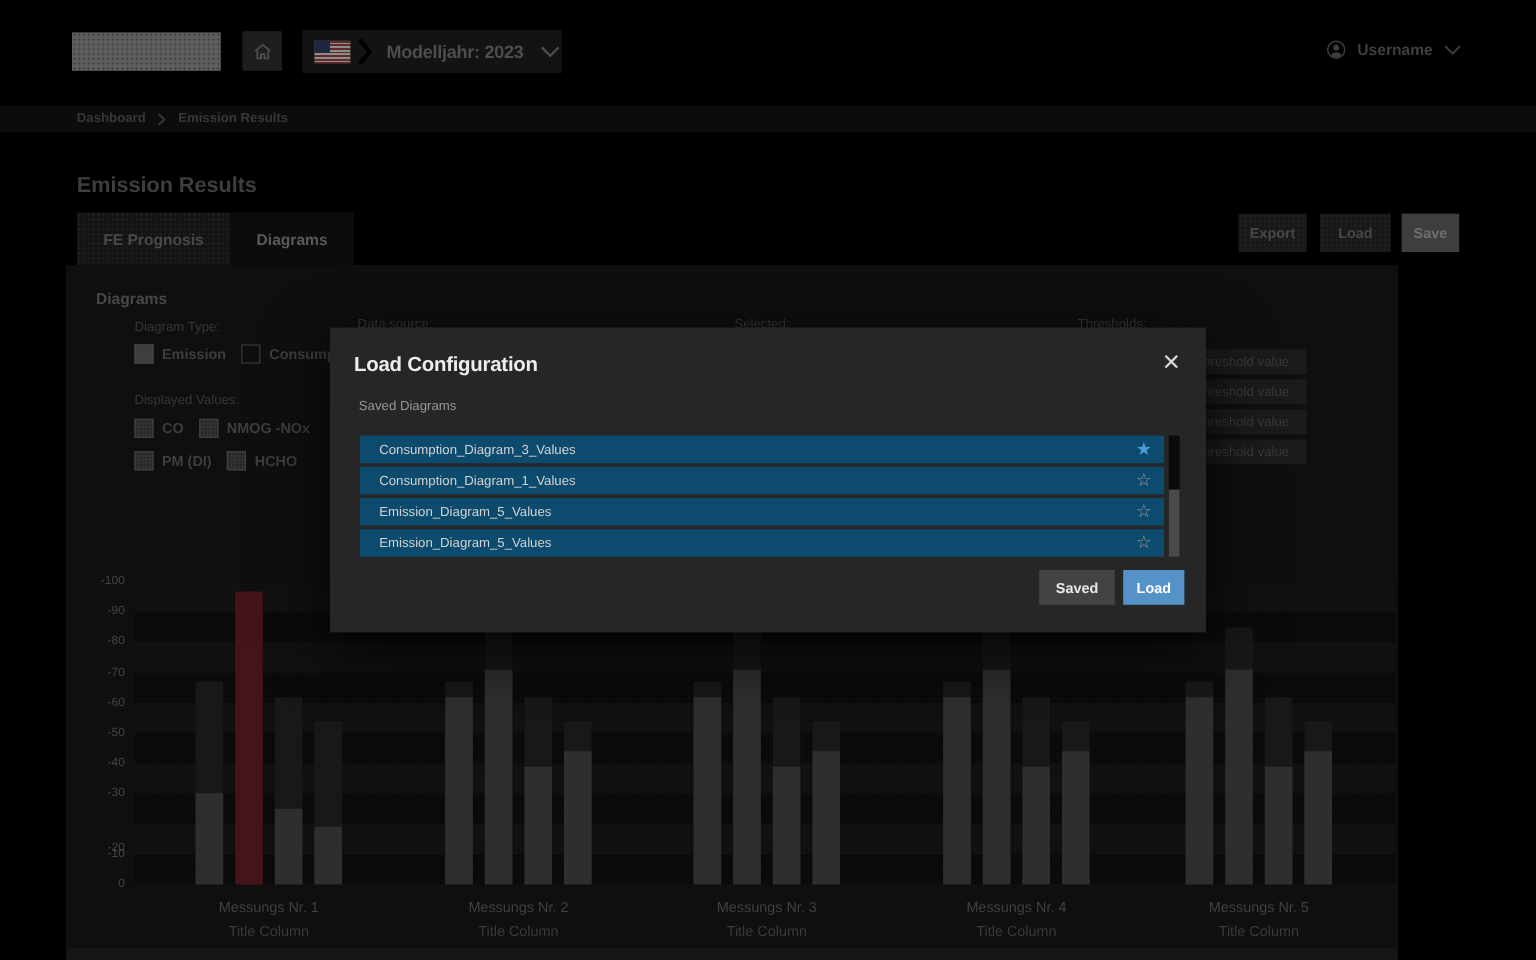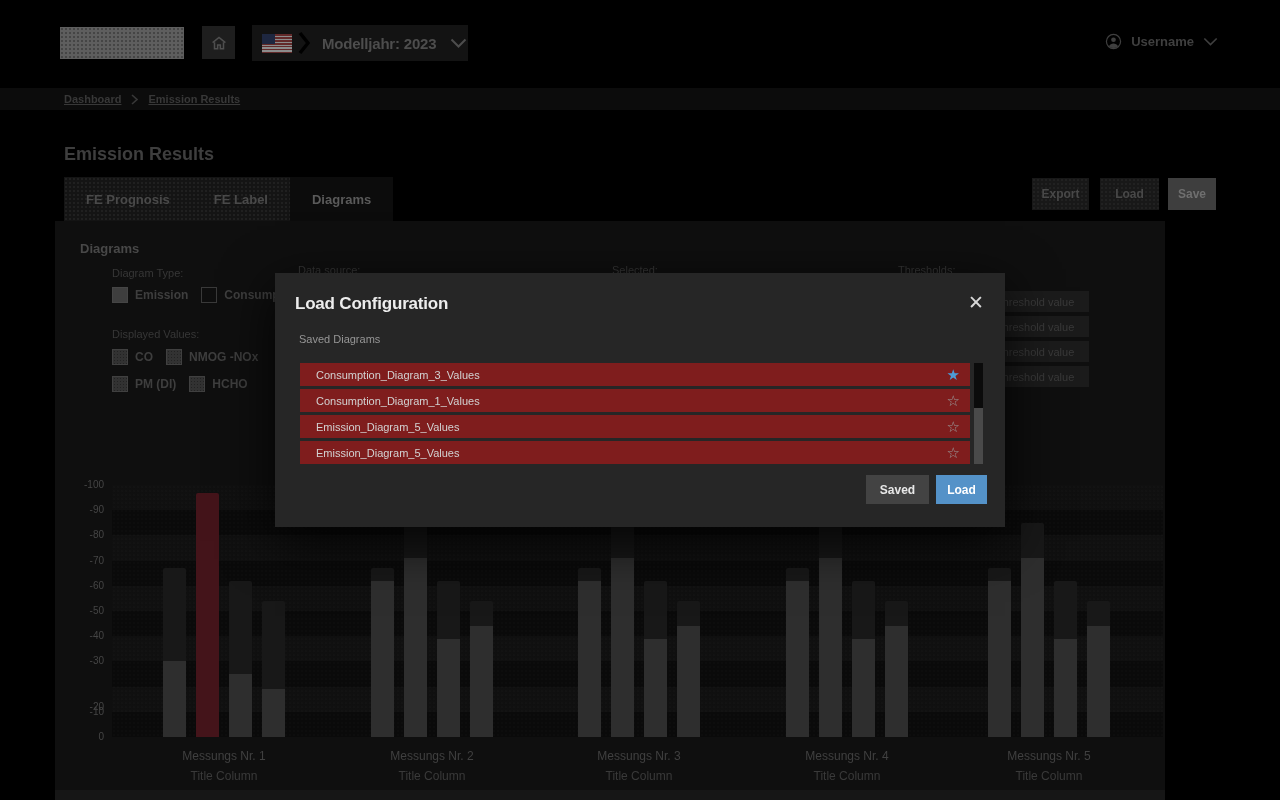--- a/index.html
+++ b/index.html
@@ -20,21 +20,21 @@
   .flag::before{content:"";position:absolute;left:0;top:0;width:13px;height:10px;background:#1e2740;}
   .mybar .sep{margin-left:6px;flex:none;display:flex;}
   .mybar .mylabel{margin-left:12px;font-size:15px;font-weight:bold;color:#4d4d4d;letter-spacing:-0.2px;}
   .mybar .chev{margin-left:14px;display:flex;}
   .user{position:absolute;right:62px;top:33px;display:flex;align-items:center;gap:9px;cursor:pointer;}
   .user .uname{font-size:13px;font-weight:bold;color:#3f3f3f;}
 
   
   .crumbs{position:absolute;left:0;top:88px;width:1280px;height:22px;background:#0c0c0c;
           display:flex;align-items:center;gap:10px;padding-left:64px;box-sizing:border-box;}
-  .crumbs span{font-size:11px;font-weight:bold;color:#383838;cursor:pointer;text-decoration:underline;}
+  .crumbs span{font-size:11px;font-weight:bold;color:#383838;cursor:pointer;}
 
   .title{position:absolute;left:64px;top:132px;font-size:18px;font-weight:bold;color:#3e3e3e;}
 
   
   .tabbar{position:absolute;left:64px;top:177px;height:44px;display:flex;}
   .tab{height:44px;display:flex;align-items:center;justify-content:center;padding:0 22px;
        font-size:13px;font-weight:bold;color:#494949;cursor:pointer;
        background-color:#141414;
        background-image:radial-gradient(rgba(255,255,255,0.05) 1px,transparent 1px);
        background-size:4px 4px;}
@@ -79,21 +79,21 @@
   .gsub{position:absolute;width:170px;text-align:center;font-size:12px;color:#3a3a3a;}
 
   
   .modal{position:absolute;left:275px;top:273px;width:730px;height:254px;background:#262626;
          z-index:10;box-shadow:0 14px 50px rgba(0,0,0,0.85);}
   .m-title{position:absolute;left:20px;top:21px;font-size:17px;font-weight:bold;color:#ededed;letter-spacing:-0.2px;}
   .m-close{position:absolute;right:16px;top:17px;width:26px;height:26px;border:none;background:none;
            color:#d8d8d8;font-size:19px;line-height:26px;text-align:center;cursor:pointer;padding:0;}
   .m-label{position:absolute;left:24px;top:60px;font-size:11px;color:#969696;}
   .m-list{position:absolute;left:25px;top:90px;width:670px;}
-  .m-row{height:23px;margin-bottom:3px;background:#7f1d1d;display:flex;align-items:center;
+  .m-row{height:23px;margin-bottom:3px;background:#0c4a6e;display:flex;align-items:center;
          justify-content:space-between;padding:0 10px 0 16px;cursor:pointer;}
   .m-row .rname{font-size:11px;color:#d2d2d2;}
   .star{font-size:15px;line-height:15px;color:#9a9a9a;cursor:pointer;}
   .star.fav{color:#4d9bd6;}
   .m-scroll{position:absolute;left:699px;top:90px;width:9px;height:101px;background:#0b0b0b;}
   .m-thumb{position:absolute;left:0;top:45px;width:9px;height:56px;background:#4a4a4a;cursor:grab;}
   .m-btn{position:absolute;top:202px;height:29px;border:none;cursor:pointer;
          font-family:"Liberation Sans",sans-serif;font-size:12px;font-weight:bold;}
   .m-cancel{left:591px;width:63px;background:#434343;color:#e8e8e8;}
   .m-load{left:661px;width:51px;background:#5492c8;color:#ffffff;}
@@ -151,21 +151,20 @@
         <path d="M1 1 L6 5.5 L1 10"></path>
       </svg>
     </span>
     <span>Emission Results</span>
   </nav>
 
   <h1 class="title">Emission Results</h1>
 
   <div class="tabbar">
       <div class="tab">FE Prognosis</div>
-      <div class="tab">FE Label</div>
       <div class="tab active">Diagrams</div>
     </div>
   <div id="actions">
       <button class="actbtn a0">Export</button>
       <button class="actbtn a1">Load</button>
       <button class="actbtn a2">Save</button>
     </div>
 
   <div class="card"></div>
   <div class="sechead">Diagrams</div>

